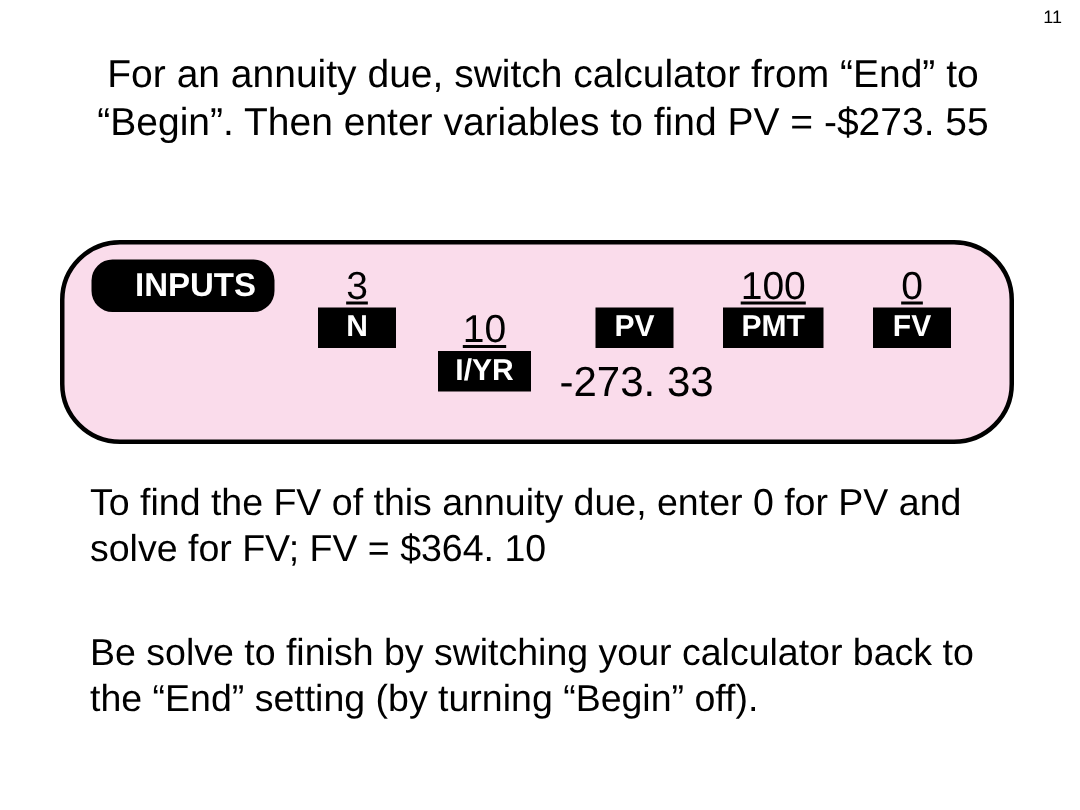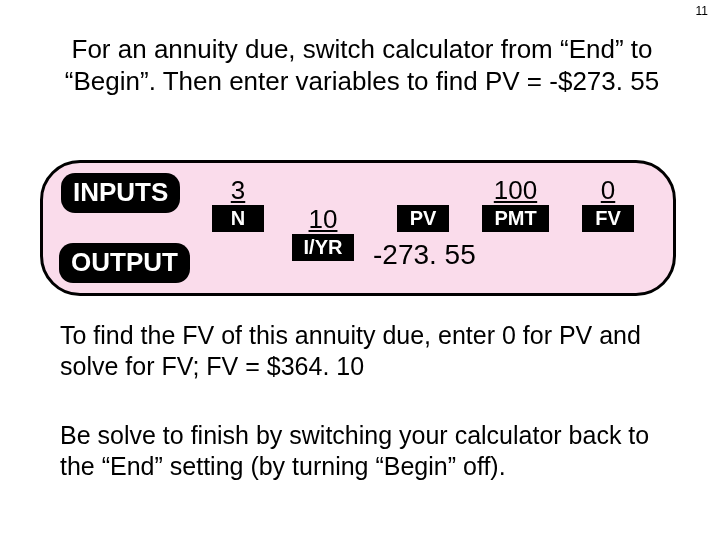--- a/index.html
+++ b/index.html
@@ -36,22 +36,22 @@
     border: 3px solid #000;
     border-radius: 40px;
     background: #fadceb;
   }
   .badge {
     position: absolute;
     background: #000;
     color: #fff;
     font-weight: bold;
     border-radius: 14px;
-    padding: 4px 12px 5px 12px;
-    font-size: 26px;
+    padding: 4px 12px 5px 29px;
+    font-size: 22px;
   }
   .badge.inputs { top: 10px; left: 18px; }
   .badge.output { top: 80px; left: 16px; }
   .row-vals {
     position: absolute;
     top: 12px;
     left: 160px;
     right: 20px;
     height: 30px;
     font-size: 26px;
@@ -100,35 +100,34 @@
 </style>
 </head>
 <body>
 
 <div class="page-num">11</div>
 
 <div class="intro">For an annuity due, switch calculator from “End” to “Begin”.  Then enter variables to find PV = -$273. 55</div>
 
 <div class="calc-box">
   <div class="badge inputs">INPUTS</div>
-  <div class="badge output">OUTPUT</div>
 
   <div class="row-vals">
     <div class="col c1"><span class="val">3</span></div>
     <div class="col c2"><span class="val">10</span></div>
     <div class="col c3"><span class="val"></span></div>
     <div class="col c4"><span class="val">100</span></div>
     <div class="col c5"><span class="val">0</span></div>
   </div>
 
   <div class="row-keys">
     <div class="col c1"><span class="key">N</span></div>
     <div class="col c2"><span class="key">I/YR</span></div>
     <div class="col c3"><span class="key">PV</span></div>
     <div class="col c4"><span class="key">PMT</span></div>
     <div class="col c5"><span class="key">FV</span></div>
   </div>
 
-  <div class="output-val">-273. 55</div>
+  <div class="output-val">-273. 33</div>
 </div>
 
 <div class="para p2">To find the FV of this annuity due, enter 0 for PV and solve for FV;  FV = $364. 10</div>
 <div class="para p3">Be solve to finish by switching your calculator back to the “End” setting (by turning “Begin” off).</div>
 
 </body></html>

